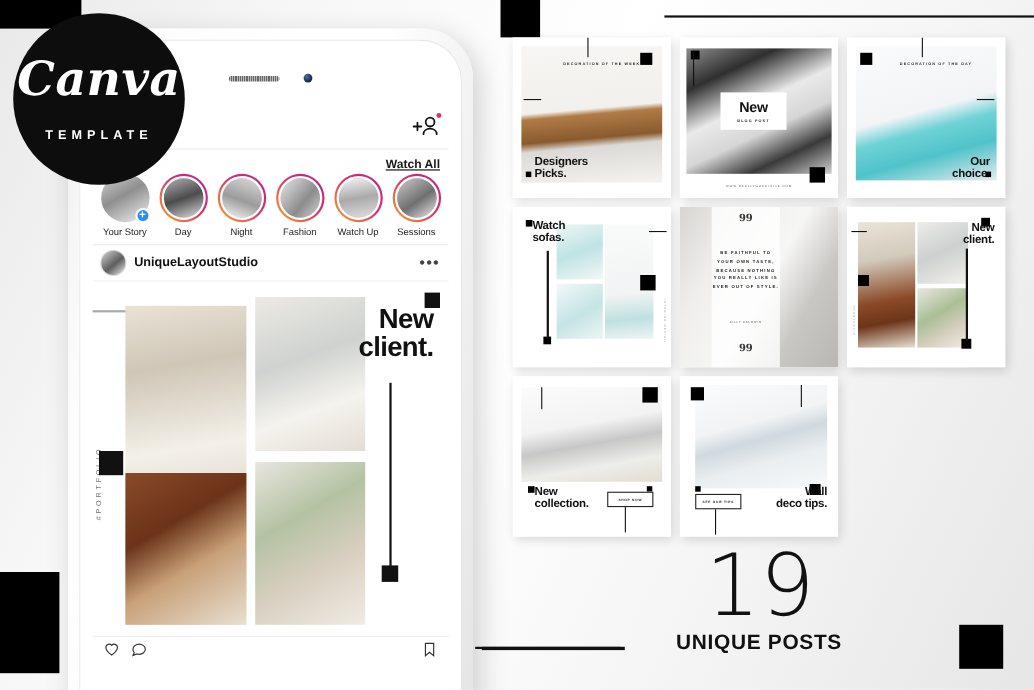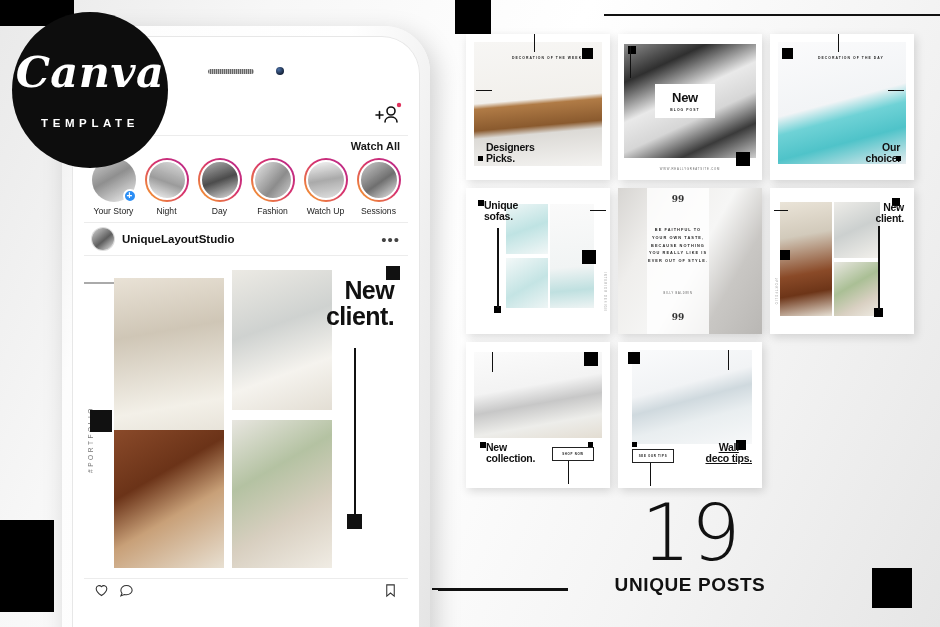--- a/index.html
+++ b/index.html
@@ -51,22 +51,22 @@
   .screen { position:absolute; left:12px; top:58px; right:12px; bottom:0;
       background:#fff; overflow:hidden; }
 
   
   .ig-header { height:42px; display:flex; align-items:center; justify-content:center;
       position:relative; border-bottom:1px solid #ececec; }
   .ig-logo { font-family:"DejaVu Serif", serif; font-style:italic;
       font-size:21px; color:#111; letter-spacing:0.3px; }
   .ig-add { position:absolute; right:6px; top:8px; width:30px; height:26px; }
 
-  .watch-row { height:20px; display:flex; align-items:center; justify-content:flex-end;
-      padding-right:8px; }
+  .watch-row { height:20px; display:flex; align-items:flex-end; justify-content:flex-end;
+      padding-right:8px;text-decoration:underline; }
   .watch-all { font-size:11px; font-weight:700; color:#1a1a1a; }
 
   .stories { display:flex; gap:6px; padding:2px 6px 6px 6px; }
   .story { width:48px; display:flex; flex-direction:column; align-items:center; gap:4px; }
   .ring { width:44px; height:44px; border-radius:50%; padding:2px;
       background:linear-gradient(45deg,#f9a826,#d6326f 55%,#b5268c); position:relative; }
   .ring.none { background:transparent; padding:0; }
   .ring .thumb { width:100%; height:100%; border-radius:50%;
       border:2px solid #fff; background-size:cover; filter:grayscale(1) contrast(1.05); }
   .ring.none .thumb { border:none; }
@@ -179,29 +179,29 @@
         <div class="stories">
           <div class="story">
             <div class="ring none">
               <div class="thumb" style="background:linear-gradient(150deg,#cfcfcf,#8e8e8e 45%,#efefef);"></div>
               <div class="plus">+</div>
             </div>
             <div class="story-label">Your Story</div>
           </div>
           <div class="story">
             <div class="ring">
+              <div class="thumb" style="background:linear-gradient(160deg,#b0b0b0,#4e4e4e 50%,#dcdcdc);"></div>
+            </div>
+            <div class="story-label">Day</div>
+          </div>
+          <div class="story">
+            <div class="ring">
               <div class="thumb" style="background:linear-gradient(200deg,#d9d9d9,#9a9a9a 55%,#f2f2f2);"></div>
             </div>
             <div class="story-label">Night</div>
-          </div>
-          <div class="story">
-            <div class="ring">
-              <div class="thumb" style="background:linear-gradient(160deg,#b0b0b0,#4e4e4e 50%,#dcdcdc);"></div>
-            </div>
-            <div class="story-label">Day</div>
           </div>
           <div class="story">
             <div class="ring">
               <div class="thumb" style="background:linear-gradient(130deg,#e3e3e3,#8b8b8b 60%,#cfcfcf);"></div>
             </div>
             <div class="story-label">Fashion</div>
           </div>
           <div class="story">
             <div class="ring">
               <div class="thumb" style="background:linear-gradient(170deg,#f0f0f0,#a8a8a8 50%,#dcdcdc);"></div>
@@ -314,21 +314,21 @@
       <div class="ph" style="left:40px;top:70px;width:42px;height:50px;
            background:linear-gradient(150deg,#f3f8f8 0%,#c4e4e4 55%,#eef5f5 100%);"></div>
       <div class="ph" style="left:84px;top:16px;width:44px;height:104px;
            background:linear-gradient(175deg,#fafafa 0%,#f1f4f4 60%,#bfe0e0 82%,#eef4f4 100%);"></div>
       <div class="sq" style="left:12px;top:12px;width:6px;height:6px;"></div>
       <div class="sq" style="left:116px;top:62px;width:14px;height:14px;"></div>
       <div class="sq" style="left:28px;top:118px;width:7px;height:7px;"></div>
       <div class="ln" style="left:31px;top:40px;width:1.5px;height:80px;"></div>
       <div class="ln" style="left:124px;top:22px;width:16px;height:1px;"></div>
       <div class="headline" style="left:18px;top:12px;">
-        <span>Unique</span><br>
+        <span>Watch</span><br>
         <span>sofas.</span>
       </div>
       <div class="vert-mini" style="right:4px;top:84px;">INTERIOR DESIGN</div>
     </div>
 
     <div class="card">
       <div class="ph" style="left:0;top:0;width:144px;height:146px;
            background:linear-gradient(120deg,#d7d5d2 0%,#efeeec 26%,#f6f6f5 52%,#c9c7c4 74%,#b9b7b4 100%);"></div>
       <div class="quote-panel"></div>
       <div class="qmark" style="left:30px;top:6px;width:60px;text-align:center;">99</div>
@@ -373,21 +373,21 @@
 
 
     <div class="card">
       <div class="ph" style="left:14px;top:8px;width:120px;height:94px;
            background:linear-gradient(165deg,#fafbfc 0%,#f1f3f5 38%,#cfd9de 52%,#e9eef0 70%,#f7f8f9 100%);"></div>
       <div class="sq" style="left:10px;top:10px;width:12px;height:12px;"></div>
       <div class="sq" style="left:118px;top:98px;width:10px;height:10px;"></div>
       <div class="sq" style="left:14px;top:100px;width:5px;height:5px;"></div>
       <div class="ln" style="left:110px;top:8px;width:1px;height:20px;"></div>
       <div class="ln" style="left:32px;top:120px;width:1px;height:24px;"></div>
-      <div class="headline" style="right:10px;top:100px;text-align:center;text-decoration:underline;">
+      <div class="headline" style="right:10px;top:100px;text-align:right;">
         <span>Wall</span><br>
         <span>deco tips.</span>
       </div>
       <div class="btn-sm" style="left:14px;top:107px;width:42px;height:14px;">SEE OUR TIPS</div>
     </div>
 
   </div>
 
   <div class="banner">
     <div class="banner-rule"></div>

